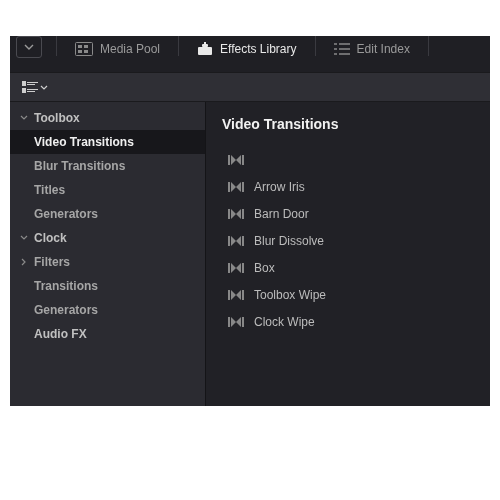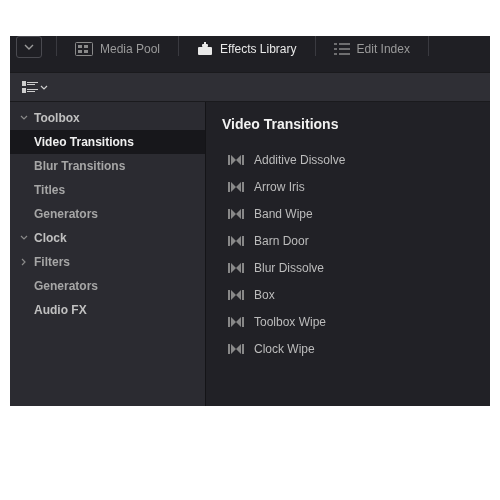--- a/index.html
+++ b/index.html
@@ -217,43 +217,41 @@
         </div>
         <div class="tree-item level1">
           <span class="tree-chev" style="margin-left:-16px;">
             <svg width="6" height="8" viewBox="0 0 6 8">
                 <path d="M1 1 L4 4 L1 7" stroke="#8a8a8a" stroke-width="1.2" fill="none"></path>
               </svg>
           </span>
           <span>Filters</span>
         </div>
         <div class="tree-item level1">
+          <span>Transitions</span>
+        </div>
+        <div class="tree-item level1">
           <span>Generators</span>
         </div>
 
         <div class="tree-item">
           <span class="tree-chev"></span>
           <span>Audio FX</span>
         </div>
       </div>
 
       <div class="main">
         <div class="main-title">Video Transitions</div>
 
         <div class="fx-item">
           <span class="fx-icon"></span>
-          <span>Additive Dissolve</span>
         </div>
         <div class="fx-item">
           <span class="fx-icon"></span>
           <span>Arrow Iris</span>
-        </div>
-        <div class="fx-item">
-          <span class="fx-icon"></span>
-          <span>Band Wipe</span>
         </div>
         <div class="fx-item">
           <span class="fx-icon"></span>
           <span>Barn Door</span>
         </div>
         <div class="fx-item">
           <span class="fx-icon"></span>
           <span>Blur Dissolve</span>
         </div>
         <div class="fx-item">

